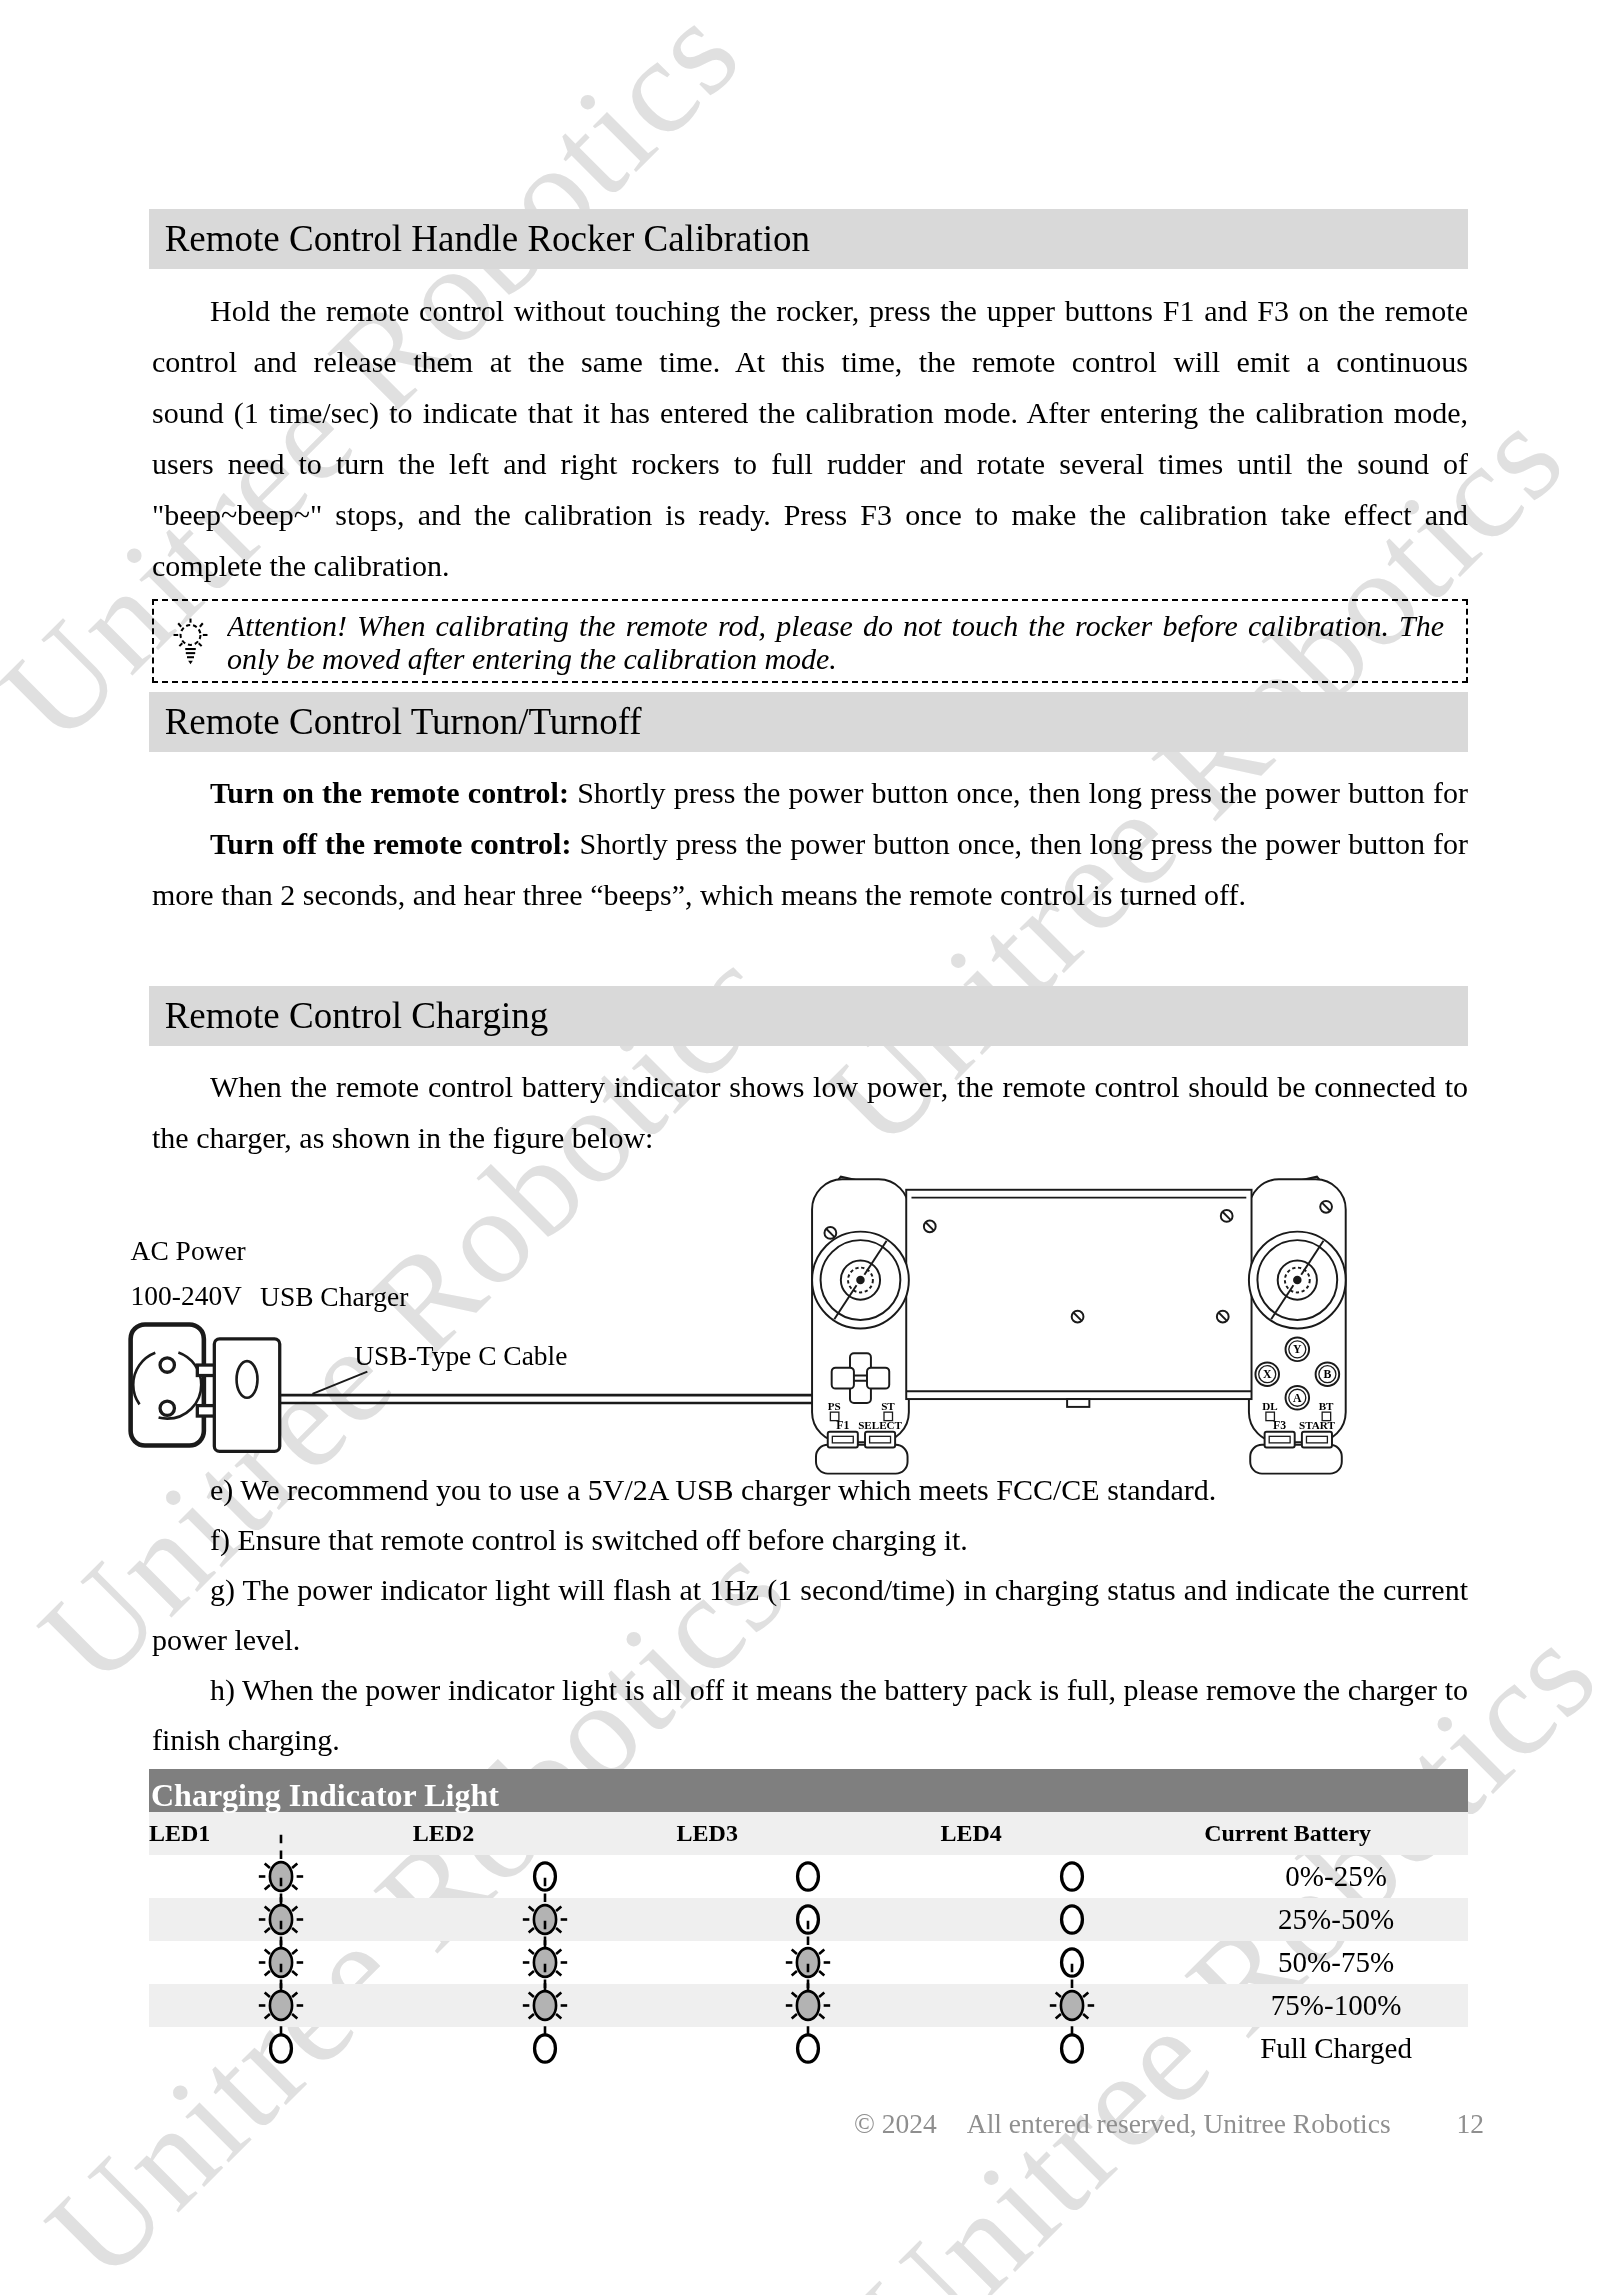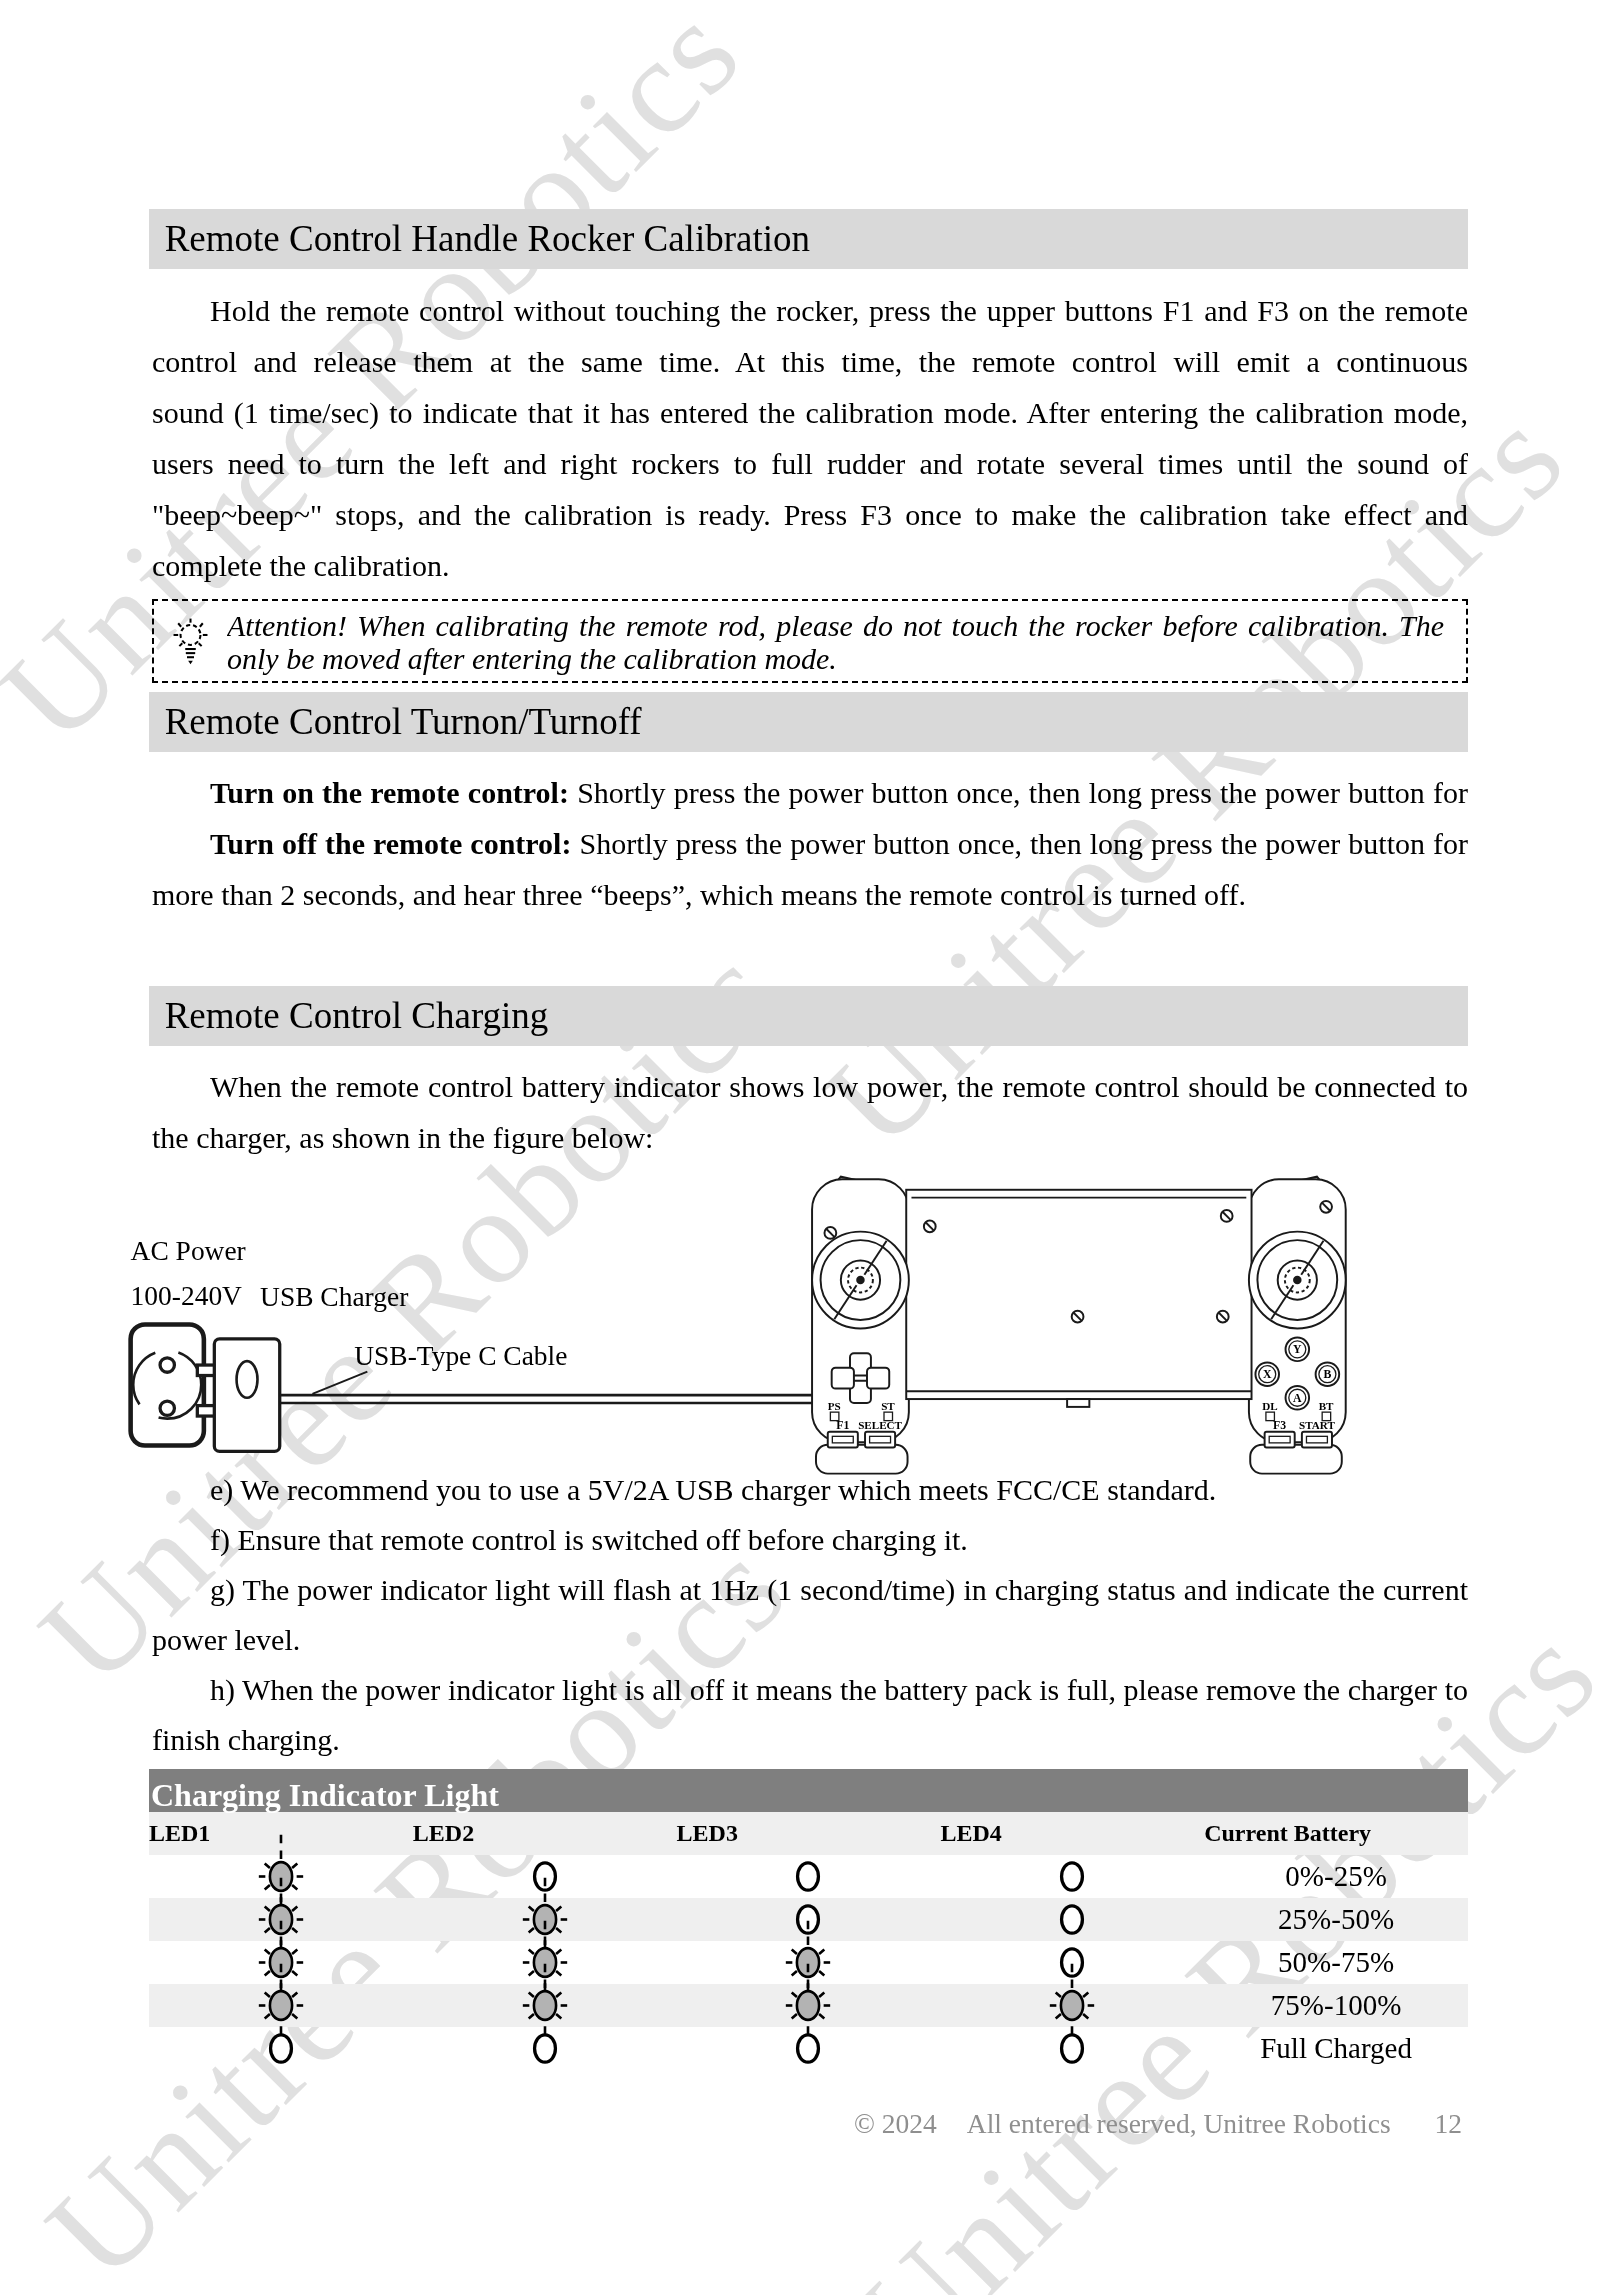--- a/index.html
+++ b/index.html
@@ -62,21 +62,21 @@
   .trow.alt{background:var(--table-alt-row-bg);}
   .tcell{display:flex;align-items:center;justify-content:center;}
   .tcell svg{overflow:visible;display:block;}
   .battery{font-size:29px;}
   
   .footer{
     position:absolute;left:854px;top:2108px;display:flex;align-items:flex-end;
     color:var(--footer);font-size:27.5px;white-space:nowrap;
   }
   .footer .rights{margin-left:30px;}
-  .footer .pagenum{margin-left:44px;}
+  .footer .pagenum{margin-left:66px;}
 </style>
 </head>
 <body>
 
 <div class="page">
   <div class="wm-layer">
       <div class="wm" style="left: 26px; top: 638px;">Unitree Robotics</div>
       <div class="wm" style="left: 850px; top: 1043px;">Unitree Robotics</div>
       <div class="wm" style="left: 65px; top: 1580px;">Unitree Robotics</div>
       <div class="wm" style="left: 72px; top: 2175px;">Unitree Robotics</div>

